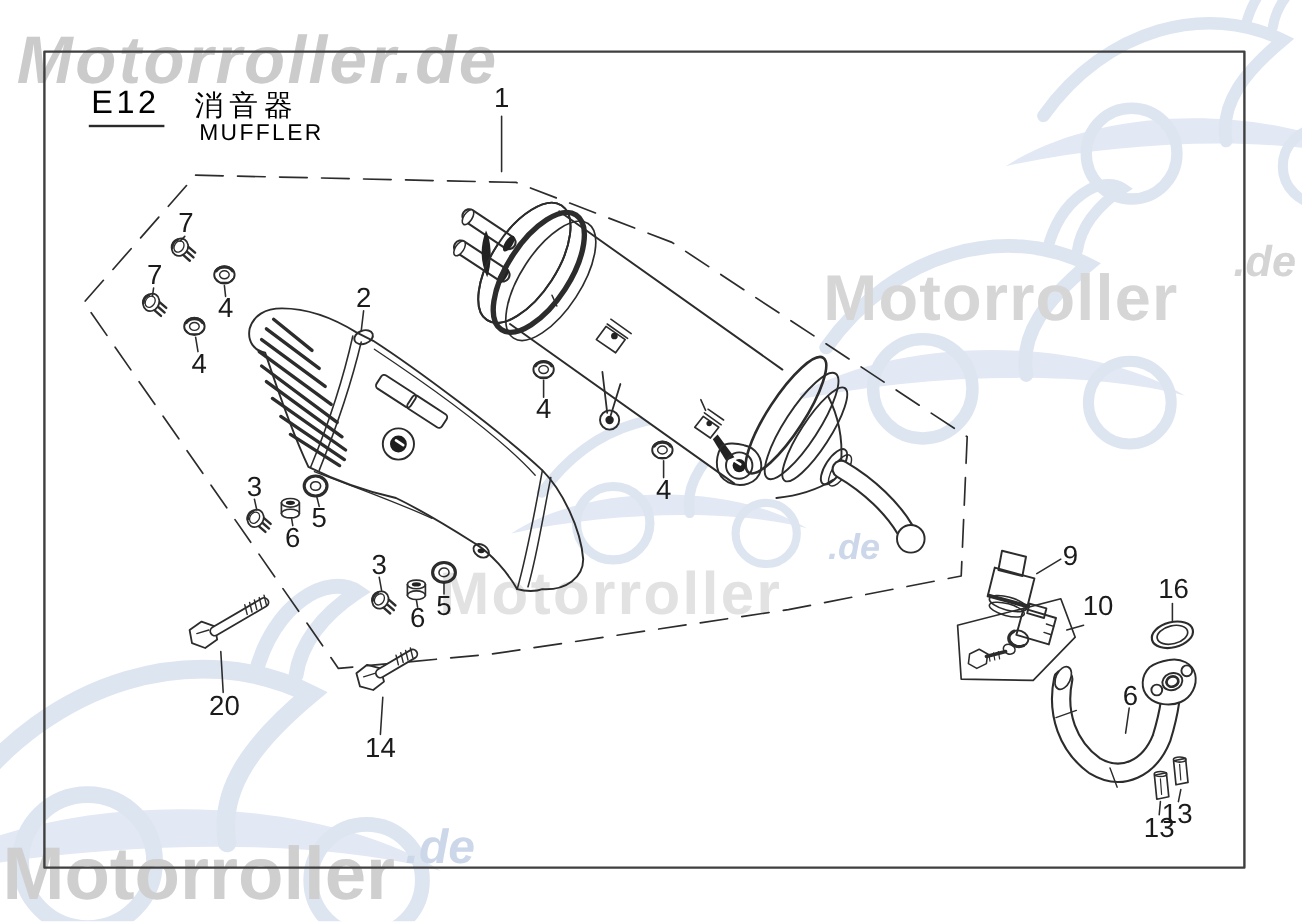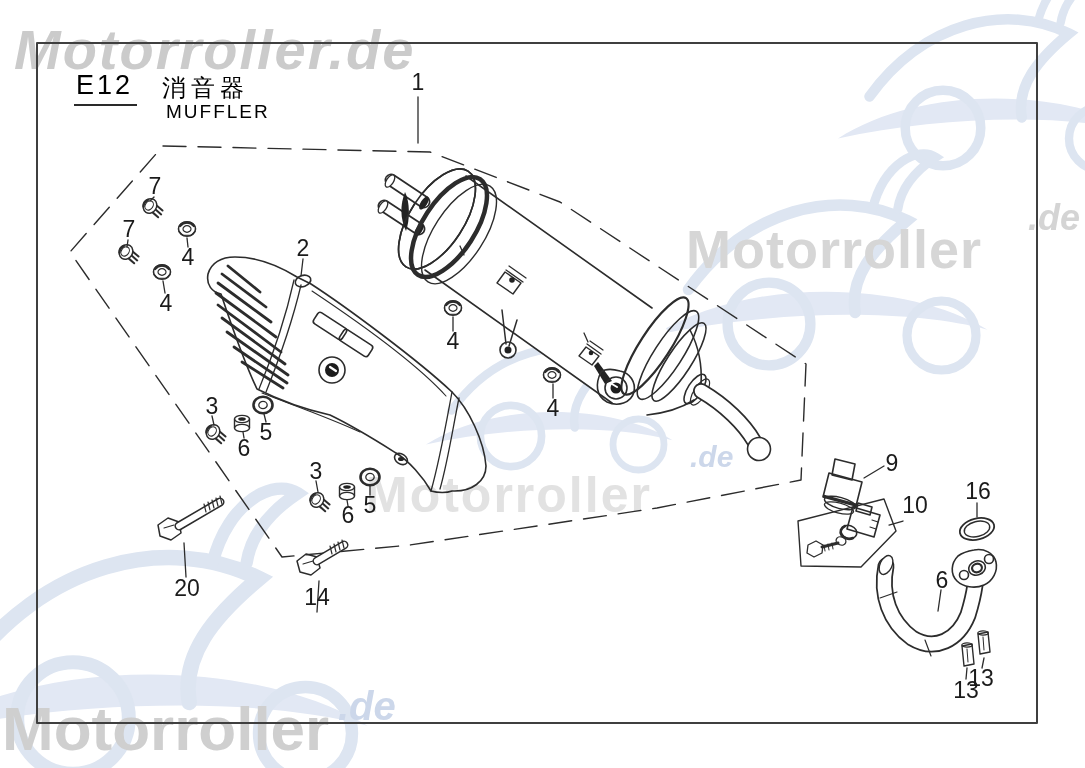--- a/index.html
+++ b/index.html
@@ -324,16 +324,16 @@
   <div class="callout" style="left:244px;top:448px">6</div>
   <div class="callout" style="left:348px;top:515px">6</div>
   <div class="callout" style="left:155px;top:186px">7</div>
   <div class="callout" style="left:129px;top:229px">7</div>
   <div class="callout" style="left:892px;top:463px">9</div>
   <div class="callout" style="left:915px;top:505px">10</div>
   <div class="callout" style="left:942px;top:580px">6</div>
   <div class="callout" style="left:978px;top:491px">16</div>
   <div class="callout" style="left:966px;top:690px">13</div>
   <div class="callout" style="left:981px;top:678px">13</div>
-  <div class="callout" style="left:317px;top:597px">14</div>
+  <div class="callout" style="left:317px;top:623px">14</div>
   <div class="callout" style="left:187px;top:588px">20</div>
 
 </div>
 
 </body></html>

